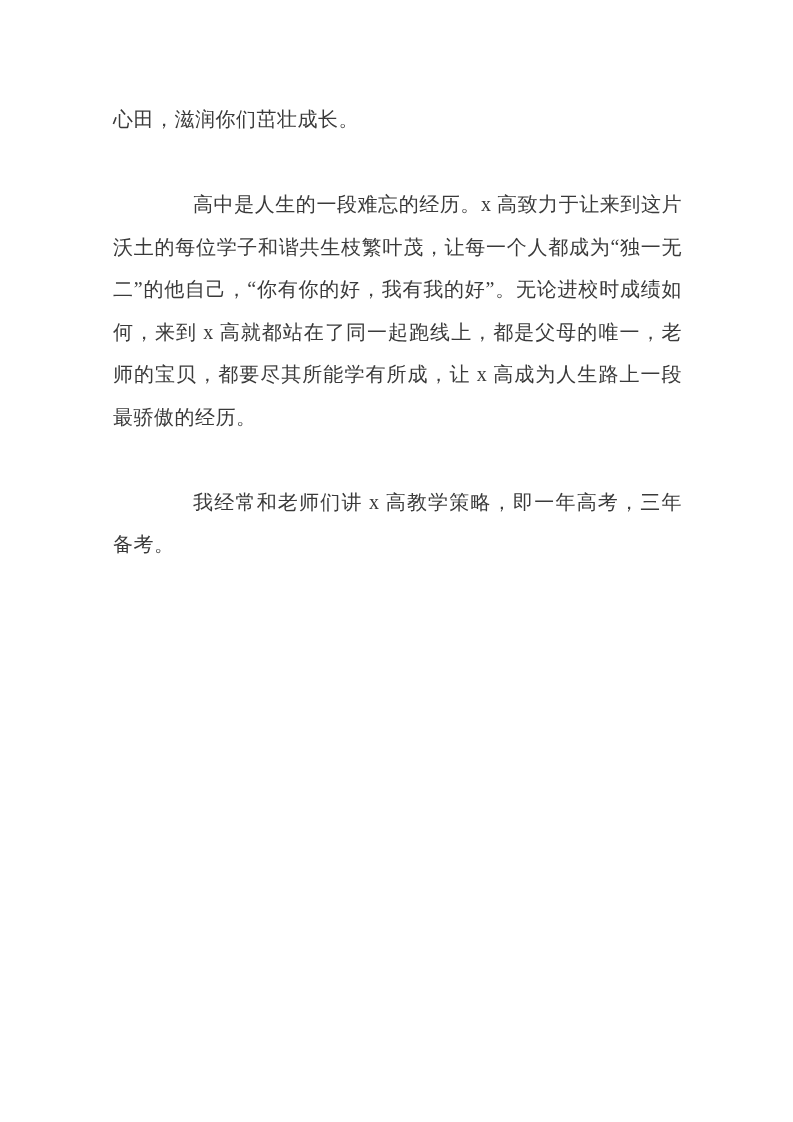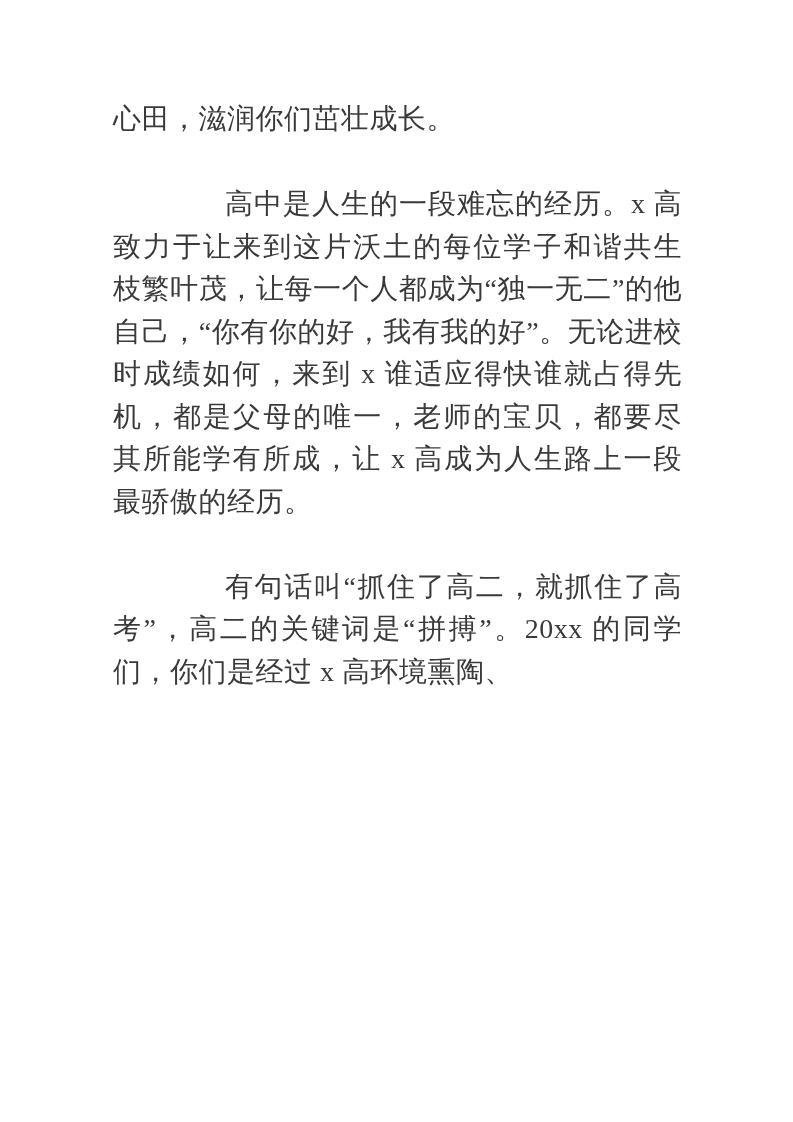--- a/index.html
+++ b/index.html
@@ -9,21 +9,21 @@
   }
   .page {
     position: relative;
     width: 793px;
     height: 1122px;
     box-sizing: border-box;
     background: #ffffff;
     padding: 98px 111px 0 113px;
     overflow: hidden;
     font-family: "Liberation Serif", "DejaVu Serif", serif;
-    font-size: 28px;
+    font-size: 20px;
     line-height: 42.5px;
     color: #3a3a3a;
     -webkit-font-smoothing: antialiased;
   }
   .para {
     margin: 0 0 42.5px 0;
     text-align: justify;
     text-justify: inter-ideograph;
     text-indent: 4em;
     word-break: break-all;
@@ -32,18 +32,18 @@
   .para.continuation {
     text-indent: 0;
   }
 </style>
 </head>
 <body>
 
 <div class="page">
   <p class="para continuation">心田，滋润你们茁壮成长。</p>
 
-  <p class="para">高中是人生的一段难忘的经历。x 高致力于让来到这片沃土的每位学子和谐共生枝繁叶茂，让每一个人都成为“独一无二”的他自己，“你有你的好，我有我的好”。无论进校时成绩如何，来到 x 谁适应得快谁就占得先机，都是父母的唯一，老师的宝贝，都要尽其所能学有所成，让 x 高成为人生路上一段最骄傲的经历。</p>
+  <p class="para">高中是人生的一段难忘的经历。x 高致力于让来到这片沃土的每位学子和谐共生枝繁叶茂，让每一个人都成为“独一无二”的他自己，“你有你的好，我有我的好”。无论进校时成绩如何，来到 x 高就都站在了同一起跑线上，都是父母的唯一，老师的宝贝，都要尽其所能学有所成，让 x 高成为人生路上一段最骄傲的经历。</p>
+
+  <p class="para">我经常和老师们讲 x 高教学策略，即一年高考，三年备考。</p>
 
 
-
-  <p class="para">有句话叫“抓住了高二，就抓住了高考”，高二的关键词是“拼搏”。20xx 的同学们，你们是经过 x 高环境熏陶、</p>
 </div>
 
 </body></html>

